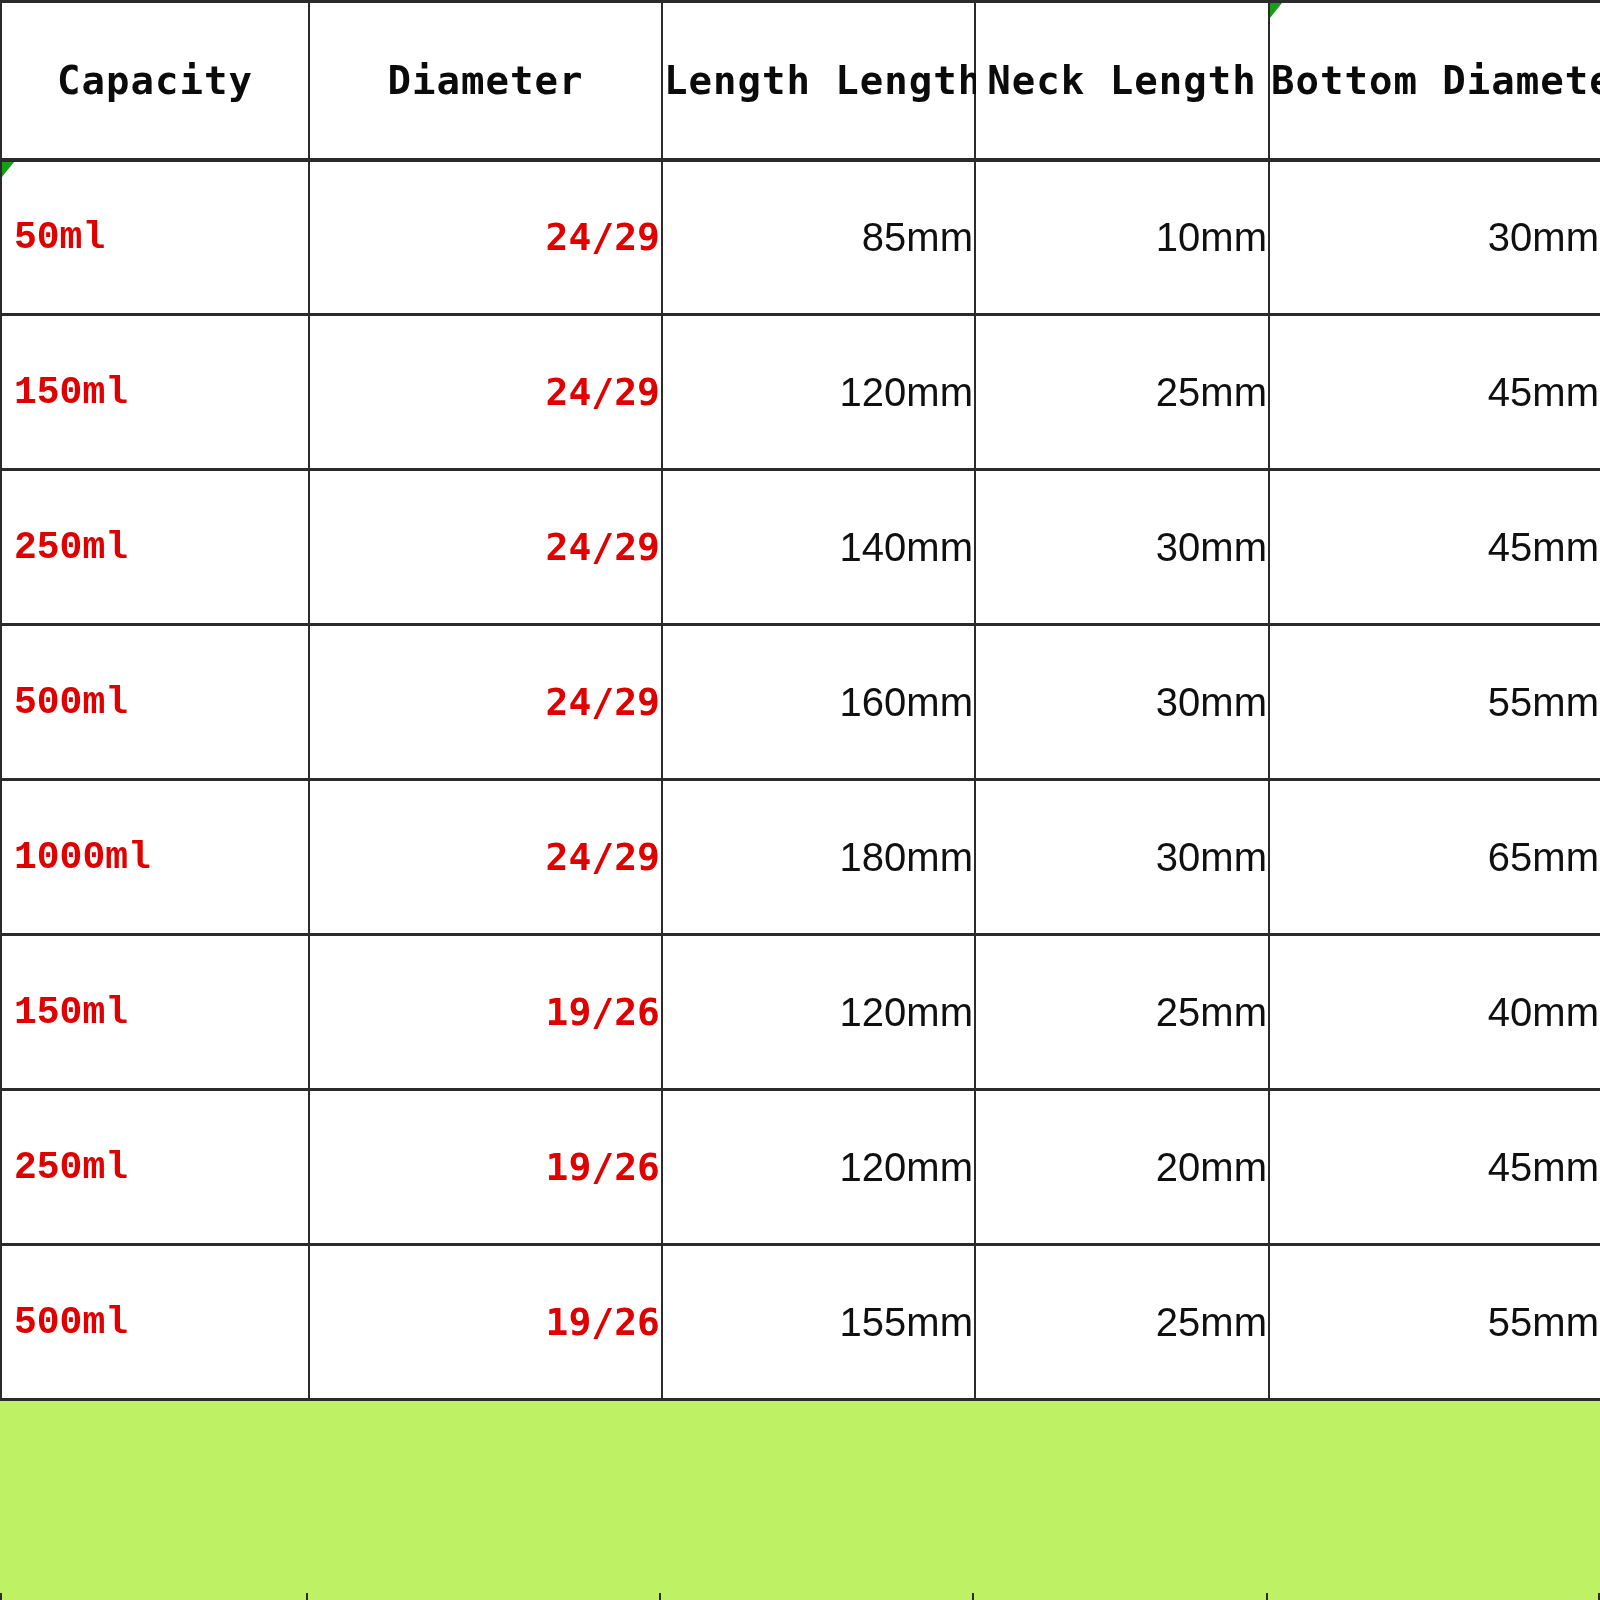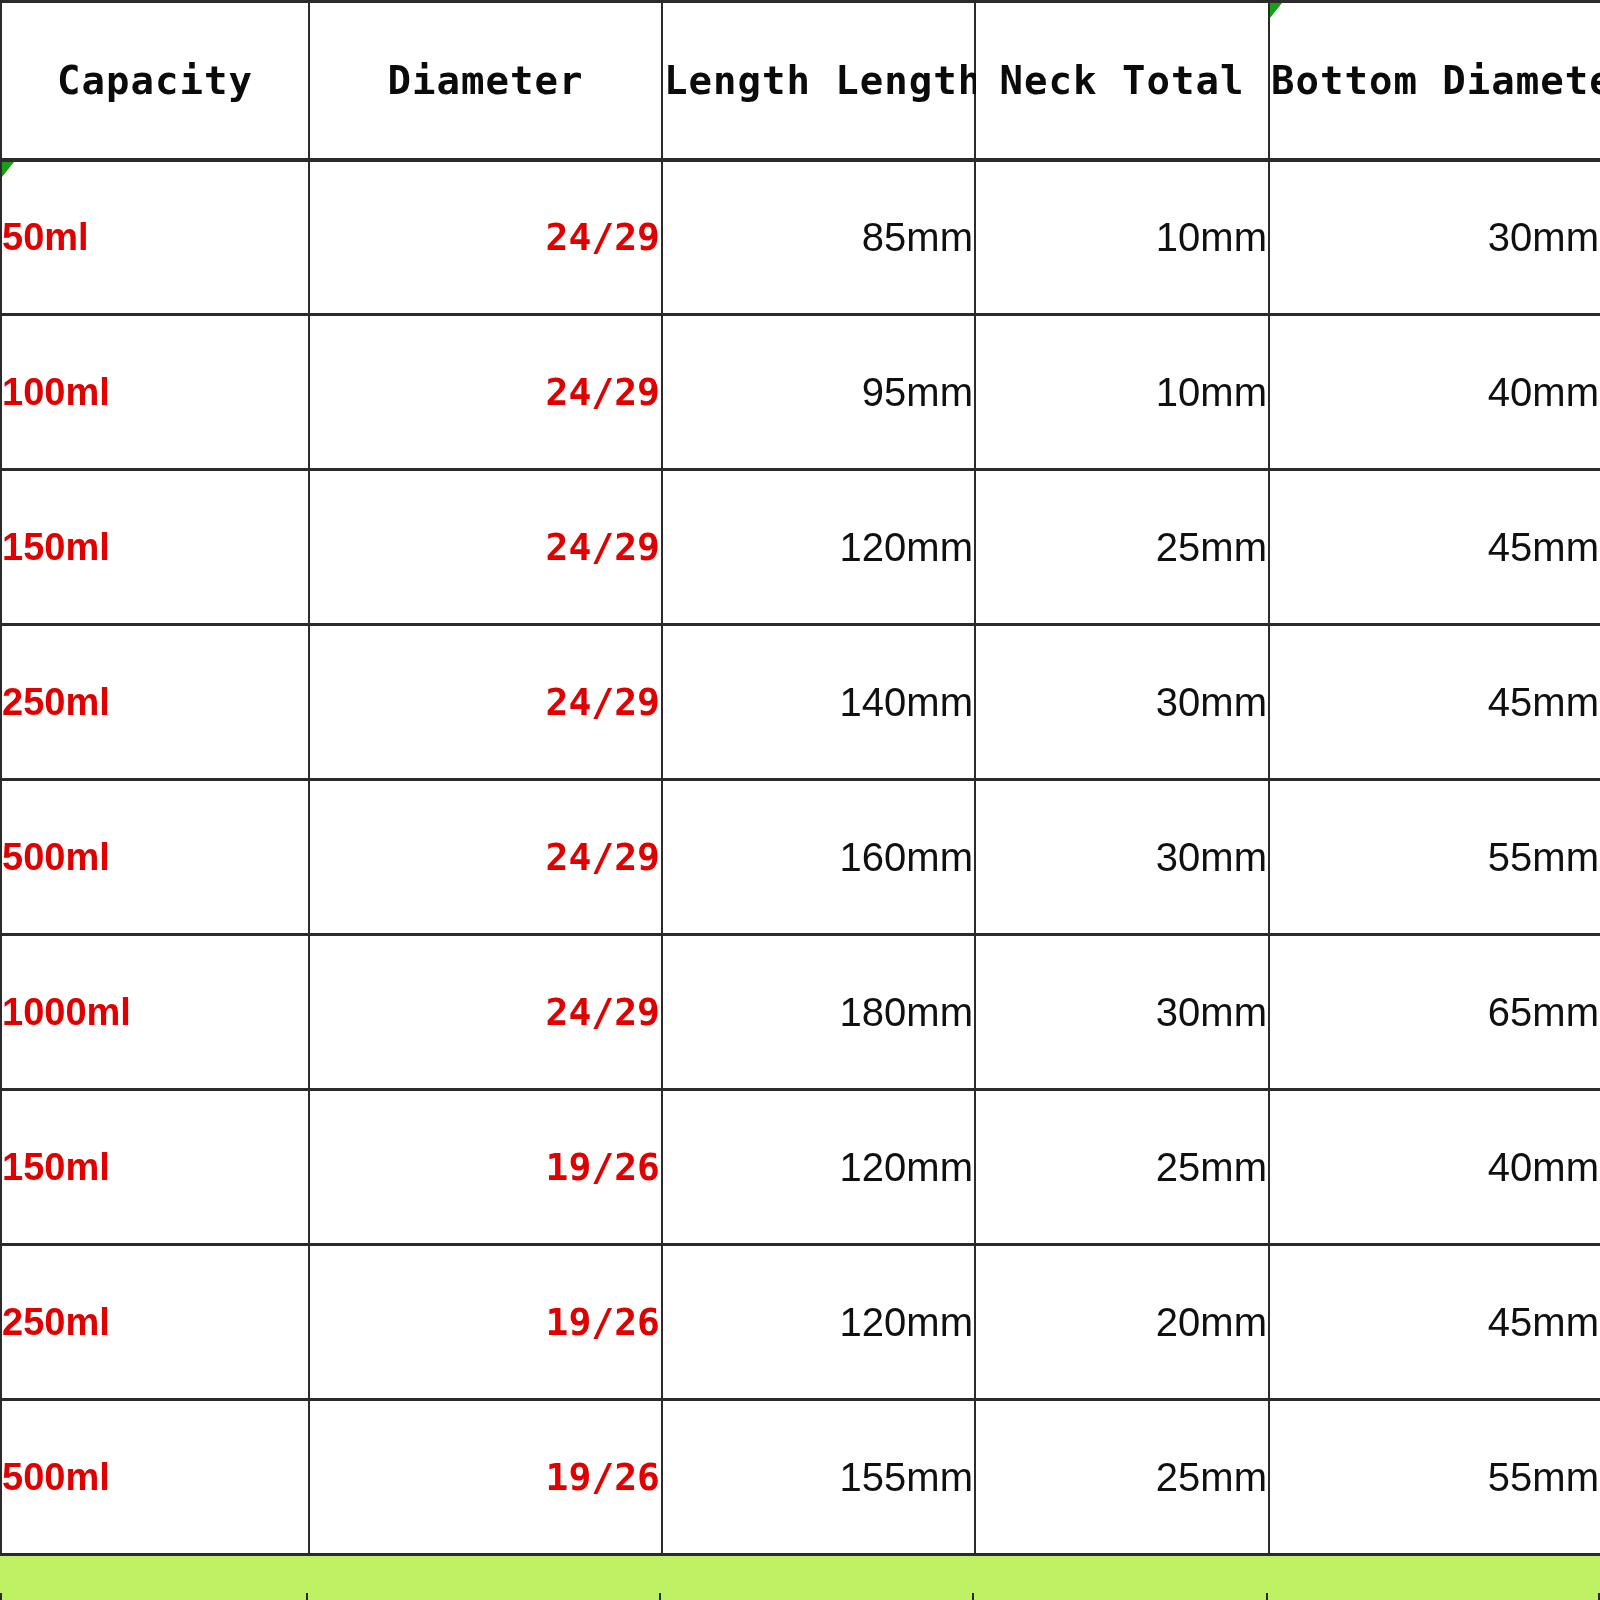--- a/index.html
+++ b/index.html
@@ -61,26 +61,26 @@
     height: 155px;
     box-sizing: border-box;
     border-left: 2px solid #2b2b2b;
     border-right: 2px solid #2b2b2b;
     border-bottom: 3px solid #2b2b2b;
     background: #ffffff;
     vertical-align: middle;
   }
 
   td.cap {
-    font-family: Liberation Sans, sans-serif;
+    font-family: Liberation Mono, monospace;
     font-weight: 700;
     font-size: 38px;
     color: #e00000;
     text-align: left;
-    padding-left: 0;
+    padding-left: 12px;
     white-space: nowrap;
   }
 
   td.cal {
     font-family: "DejaVu Sans Mono", "Liberation Mono", monospace;
     font-weight: 700;
     font-size: 38px;
     color: #e00000;
     text-align: right;
     white-space: nowrap;
@@ -142,21 +142,21 @@
         <th>
           <span>Capacity</span>
         </th>
         <th>
           <span>Diameter</span>
         </th>
         <th>
           <span>Length Length</span>
         </th>
         <th>
-          <span>Neck Total</span>
+          <span>Neck Length</span>
         </th>
         <th>
           <span class="marker-green"></span>
           <span>Bottom Diameter</span>
         </th>
       </tr>
     </thead>
 
     <tbody>
 
@@ -164,27 +164,20 @@
         <td class="cap">
           <span class="marker-green"></span>
           <span>50ml</span>
         </td>
         <td class="cal"><span>24/29</span></td>
         <td class="num"><span>85mm</span></td>
         <td class="num"><span>10mm</span></td>
         <td class="num"><span>30mm</span></td>
       </tr>
 
-      <tr>
-        <td class="cap"><span>100ml</span></td>
-        <td class="cal"><span>24/29</span></td>
-        <td class="num"><span>95mm</span></td>
-        <td class="num"><span>10mm</span></td>
-        <td class="num"><span>40mm</span></td>
-      </tr>
 
       <tr>
         <td class="cap"><span>150ml</span></td>
         <td class="cal"><span>24/29</span></td>
         <td class="num"><span>120mm</span></td>
         <td class="num"><span>25mm</span></td>
         <td class="num"><span>45mm</span></td>
       </tr>
 
       <tr>

